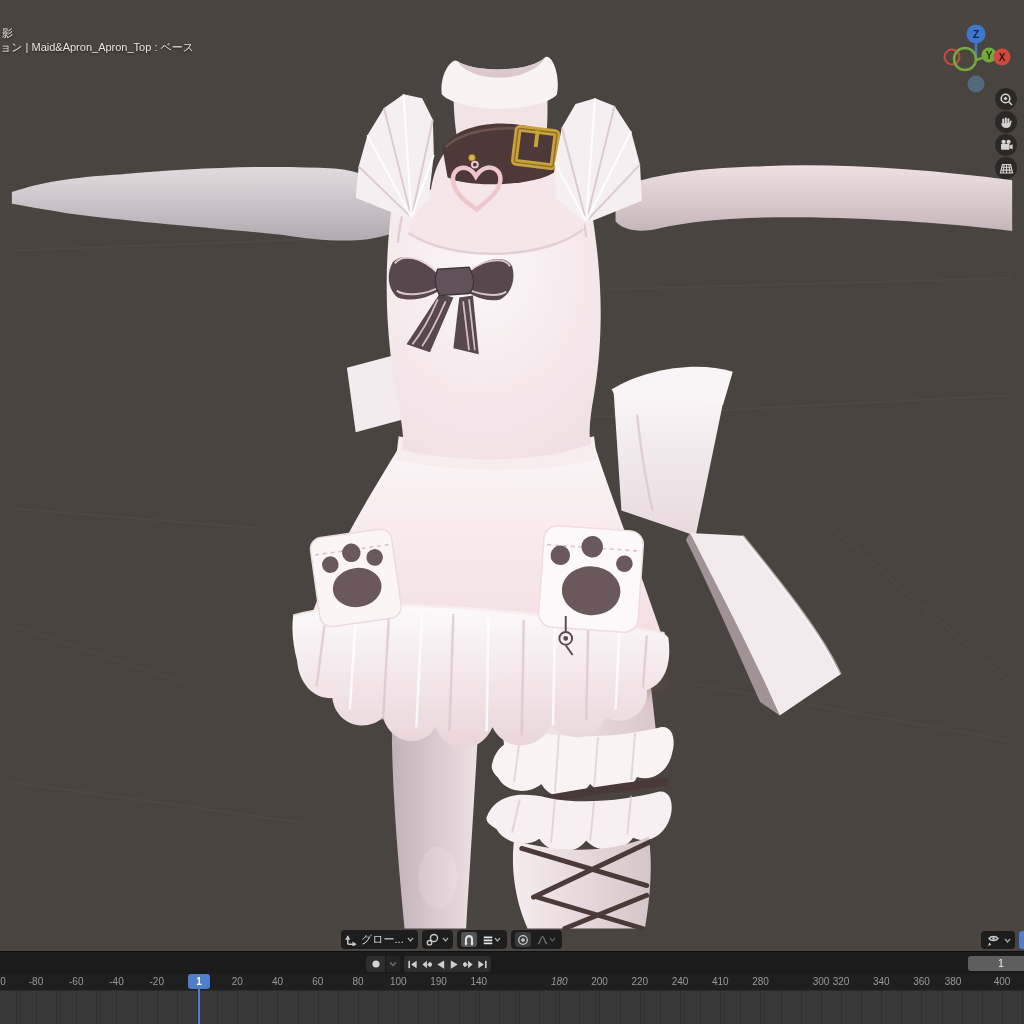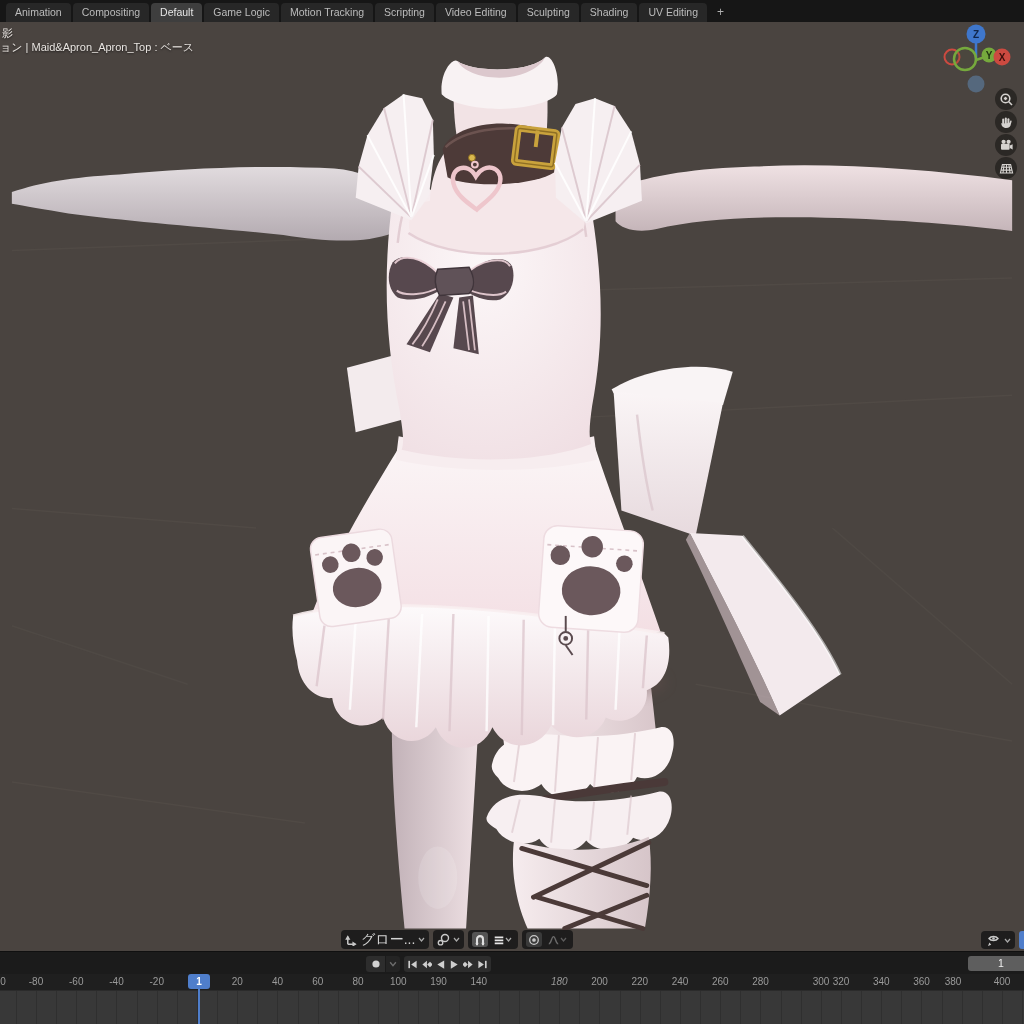--- a/index.html
+++ b/index.html
@@ -22,21 +22,21 @@
   .gizmo{position:absolute;right:4px;top:2px;}
   .gizmo text{font-size:10px;font-weight:bold;}
 
   
   .side-btns{position:absolute;right:7px;top:66px;display:flex;flex-direction:column;gap:1px;}
   .side-btn{width:22px;height:22px;border-radius:50%;background:rgba(32,29,27,.72);display:flex;align-items:center;justify-content:center;}
 
   
   .vp-footer{position:absolute;left:341px;bottom:2px;display:flex;gap:4px;height:19px;}
   .vpf-group{display:flex;align-items:center;background:rgba(24,24,24,.88);border-radius:4px;padding:0 4px;gap:3px;height:19px;}
-  .vpf-label{color:#d2d2d2;font-size:14px;white-space:nowrap;}
+  .vpf-label{color:#d2d2d2;font-size:11px;white-space:nowrap;}
   .vpf-sub{display:flex;align-items:center;justify-content:center;height:15px;border-radius:3px;padding:0 2px;}
   .vpf-sub.pressed{background:#545454;}
   .vpf-sub.soft{background:#3a3a3a;}
   .dim{opacity:.45;}
   .eye-btn{position:absolute;right:9px;bottom:2px;height:18px;display:flex;align-items:center;gap:2px;background:rgba(24,24,24,.88);border-radius:4px;padding:0 4px;}
   .blue-sliver{position:absolute;right:0;bottom:2px;width:5px;height:18px;background:var(--accent-blue,#4f7ecb);border-radius:3px 0 0 3px;}
 
   
   .playstrip{position:absolute;left:0;top:951px;width:1024px;height:23px;background:#1b1b1b;border-top:1px solid #101010;}
   .pb-rec{position:absolute;left:366px;top:4px;width:19px;height:16px;background:#2d2d2d;border-radius:3px 0 0 3px;display:flex;align-items:center;justify-content:center;}
@@ -52,35 +52,20 @@
   .track{position:absolute;left:0;top:16px;width:1024px;height:34px;background:#383838;border-top:1px solid #2b2b2b;}
   .gridline{position:absolute;top:0;width:1px;height:34px;background:#2f2f2f;}
   .playhead{position:absolute;top:0;transform:translateX(-50%);width:22px;height:15px;background:var(--accent-blue,#4f7ecb);border-radius:3px;color:#fff;font-size:10px;font-weight:bold;text-align:center;line-height:15px;z-index:3;}
   .playhead-line{position:absolute;top:14px;transform:translateX(-50%);width:2px;height:36px;background:var(--accent-blue,#4f7ecb);z-index:2;}
 </style>
 </head>
 <body>
 
 <div class="screen">
 
-  <div class="topbar">
-    <div class="tabs">
-        <div class="tab">Animation</div>
-        <div class="tab">Compositing</div>
-        <div class="tab active">Default</div>
-        <div class="tab">Game Logic</div>
-        <div class="tab">Motion Tracking</div>
-        <div class="tab">Scripting</div>
-        <div class="tab">Video Editing</div>
-        <div class="tab">Sculpting</div>
-        <div class="tab">Shading</div>
-        <div class="tab">UV Editing</div>
-      </div>
-    <div class="tab-add">+</div>
-  </div>
 
   <div class="viewport">
 
     
     <svg width="1024" height="929" viewBox="0 22 1024 951">
       <defs>
         <linearGradient id="armL" x1="0" y1="0" x2="0" y2="1">
             <stop offset="0" stop-color="#e1dbde"></stop>
             <stop offset="1" stop-color="#b3aab0"></stop>
           </linearGradient>
@@ -476,21 +461,21 @@
         <span class="tick" style="left: 317.738px;">60</span>
         <span class="tick" style="left: 357.988px;">80</span>
         <span class="tick" style="left: 398.238px;">100</span>
         <span class="tick" style="left: 438.488px;">190</span>
         <span class="tick" style="left: 478.738px;">140</span>
         <span class="tick" style="left: 518.987px; margin-top: 16px;">160</span>
         <span class="tick" style="left: 559.237px; font-style: italic;">180</span>
         <span class="tick" style="left: 599.487px;">200</span>
         <span class="tick" style="left: 639.737px;">220</span>
         <span class="tick" style="left: 679.987px;">240</span>
-        <span class="tick" style="left: 720.237px;">260</span>
+        <span class="tick" style="left: 720.237px;">410</span>
         <span class="tick" style="left: 760.487px;">280</span>
         <span class="tick" style="left: 821px;">300</span>
         <span class="tick" style="left: 840.987px;">320</span>
         <span class="tick" style="left: 881.237px;">340</span>
         <span class="tick" style="left: 921.487px; text-align: center;">360</span>
         <span class="tick" style="left: 953px;">380</span>
         <span class="tick" style="left: 1001.99px;">400</span>
       </div>
     <div class="track">
         <div class="gridline" style="left: 15.8625px;"></div>

